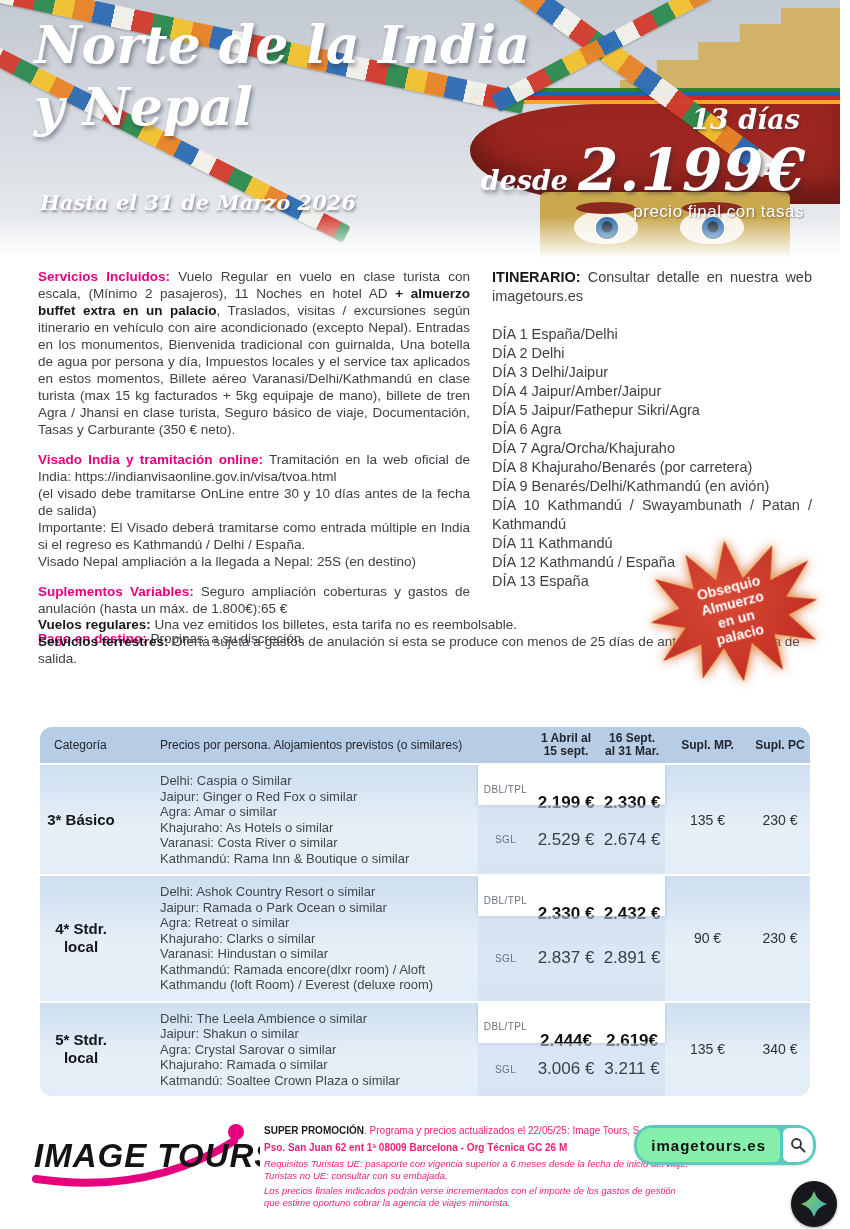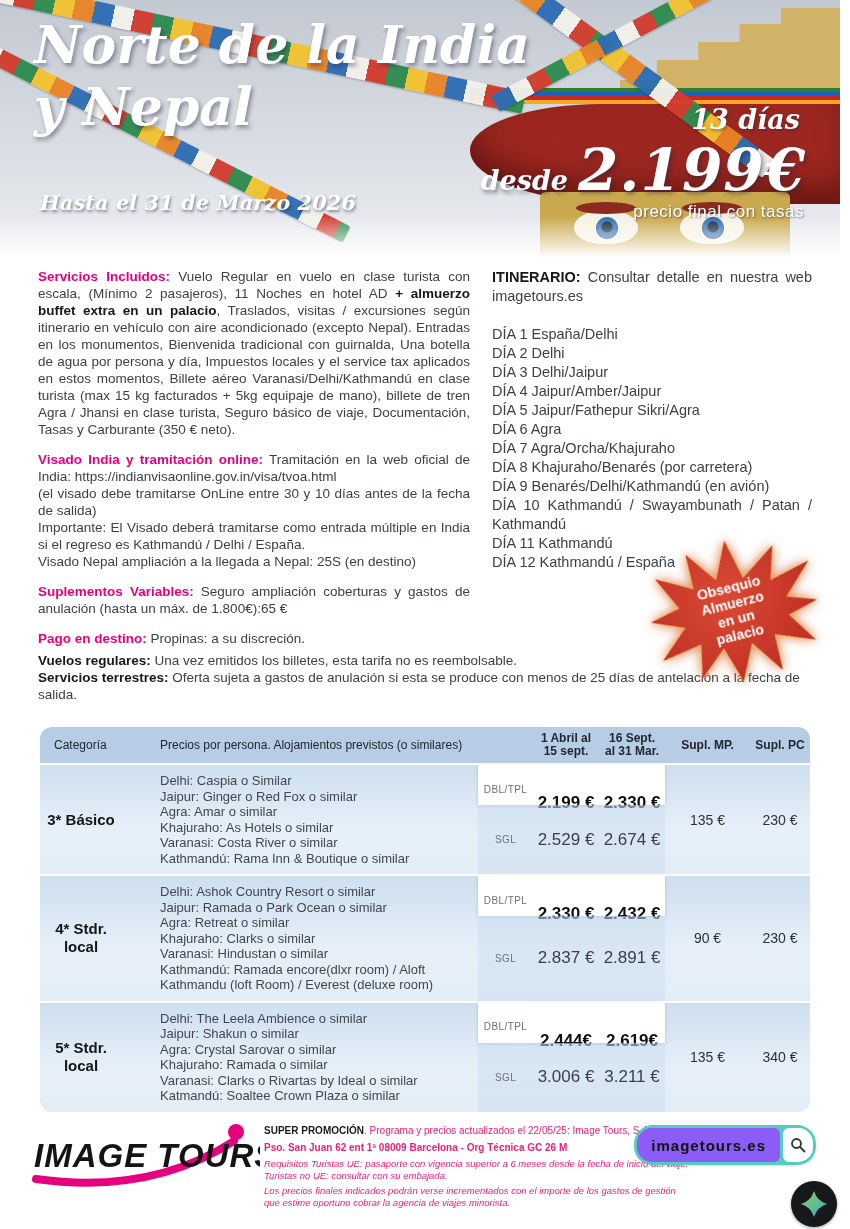--- a/index.html
+++ b/index.html
@@ -53,21 +53,21 @@
   .col-left p{margin:0 0 13px 0;}
   .label-accent{color:var(--accent);font-weight:bold;}
   .bold{font-weight:bold;color:#17181a;}
   .url-link{color:inherit;text-decoration:none;word-break:break-all;}
   .col-right{width:320px;font-size:14.5px;line-height:19px;}
   .itin-head{text-align:justify;margin:0 0 19px 0;}
   .itin-label{font-weight:bold;color:#17181a;}
   .day{white-space:normal;text-align:justify;}
 
   
-  .notes{position:absolute;left:38px;top:652px;width:774px;font-size:13.5px;line-height:17px;}
+  .notes{position:absolute;left:38px;top:616px;width:774px;font-size:13.5px;line-height:17px;}
   .notes .nlabel{font-weight:bold;color:#17181a;}
 
   
   .badge{position:absolute;left:650px;top:540px;width:168px;height:142px;transform:rotate(-8deg);
          filter:drop-shadow(0 0 2px #f7c04a) drop-shadow(0 0 6px rgba(210,90,40,.8));}
   .badge-star{width:100%;height:100%;background:radial-gradient(circle at 45% 40%,#d84a35 0%,#c23024 70%);
          display:flex;align-items:center;justify-content:center;
          clip-path:polygon(50% 0%,58% 28%,78% 8%,74% 32%,98% 22%,82% 45%,100% 50%,82% 58%,96% 78%,72% 70%,74% 96%,58% 74%,50% 100%,41% 75%,26% 94%,28% 70%,4% 78%,20% 57%,0% 50%,18% 43%,6% 20%,28% 31%,26% 6%,42% 27%);}
   .badge-text{color:#fff;font-weight:bold;font-size:14px;line-height:16px;text-align:center;transform:rotate(-6deg);}
 
@@ -103,21 +103,21 @@
   .finfo .row1{color:var(--footer-pink);}
   .finfo .blk{color:#1a1a1a;font-weight:bold;}
   .finfo .pinkb{color:var(--footer-pink);font-weight:bold;}
   .finfo .u{text-decoration:underline;}
   .finfo .it{color:var(--footer-pink);font-style:italic;}
   .finfo .row2{margin-top:5px;color:var(--footer-pink);font-weight:bold;}
   .finfo .row3{margin-top:8px;}
   .finfo .small{margin-top:4px;font-size:9.5px;line-height:11.5px;}
   .webbtn{position:absolute;right:14px;top:10px;height:34px;background:var(--teal);border-radius:19px;
           padding:3px;display:flex;gap:3px;align-items:stretch;box-shadow:0 1px 2px rgba(0,0,0,.15);}
-  .webbtn .wtxt{background:#8b5cf6;border-radius:15px 6px 6px 15px;display:flex;align-items:center;
+  .webbtn .wtxt{background:#86efac;border-radius:15px 6px 6px 15px;display:flex;align-items:center;
           padding:0 14px;font-weight:bold;font-size:15px;letter-spacing:1px;color:#111;}
   .webbtn .wico{background:#fff;border-radius:6px 15px 15px 6px;width:30px;display:flex;align-items:center;justify-content:center;}
   .stamp{position:absolute;right:3px;bottom:2px;width:46px;height:46px;border-radius:50%;background:#17181c;
          display:flex;align-items:center;justify-content:center;box-shadow:0 1px 3px rgba(0,0,0,.4);}
 </style>
 </head>
 <body>
 
 <div class="page">
 
@@ -165,20 +165,21 @@
           <div class="day">DÍA 3 Delhi/Jaipur</div>
           <div class="day">DÍA 4 Jaipur/Amber/Jaipur</div>
           <div class="day">DÍA 5 Jaipur/Fathepur Sikri/Agra</div>
           <div class="day">DÍA 6 Agra</div>
           <div class="day">DÍA 7 Agra/Orcha/Khajuraho</div>
           <div class="day">DÍA 8 Khajuraho/Benarés (por carretera)</div>
           <div class="day">DÍA 9 Benarés/Delhi/Kathmandú (en avión)</div>
           <div class="day">DÍA 10 Kathmandú / Swayambunath / Patan / Kathmandú</div>
           <div class="day">DÍA 11 Kathmandú</div>
           <div class="day">DÍA 12 Kathmandú / España</div>
+          <div class="day">DÍA 13 España</div>
         </div>
     </div>
   </div>
 
   <div class="notes">
     <div><span class="nlabel">Vuelos regulares:</span><span> Una vez emitidos los billetes, esta tarifa no es reembolsable.</span></div>
     <div><span class="nlabel">Servicios terrestres:</span><span> Oferta sujeta a gastos de anulación si esta se produce con menos de 25 días de antelación a la fecha de salida.</span></div>
   </div>
 
   <div class="badge">
@@ -259,21 +260,20 @@
           <div class="t-supl">230 €</div>
         </div>
         <div class="t-grid t-row">
           <div class="t-cat">5* Stdr.
 local</div>
           <div class="t-hotels">
             <div>Delhi: The Leela Ambience o similar</div>
             <div>Jaipur: Shakun o similar</div>
             <div>Agra: Crystal Sarovar o similar</div>
             <div>Khajuraho: Ramada o similar</div>
-            <div>Varanasi: Clarks o Rivartas by Ideal o similar</div>
             <div>Katmandú: Soaltee Crown Plaza o similar</div>
           </div>
           <div class="t-prices">
             <div class="strip dbl">
               <span class="occ">DBL/TPL</span>
               <span class="p">2.444€</span>
               <span class="p">2.619€</span>
             </div>
             <div class="strip sgl">
               <span class="occ">SGL</span>

